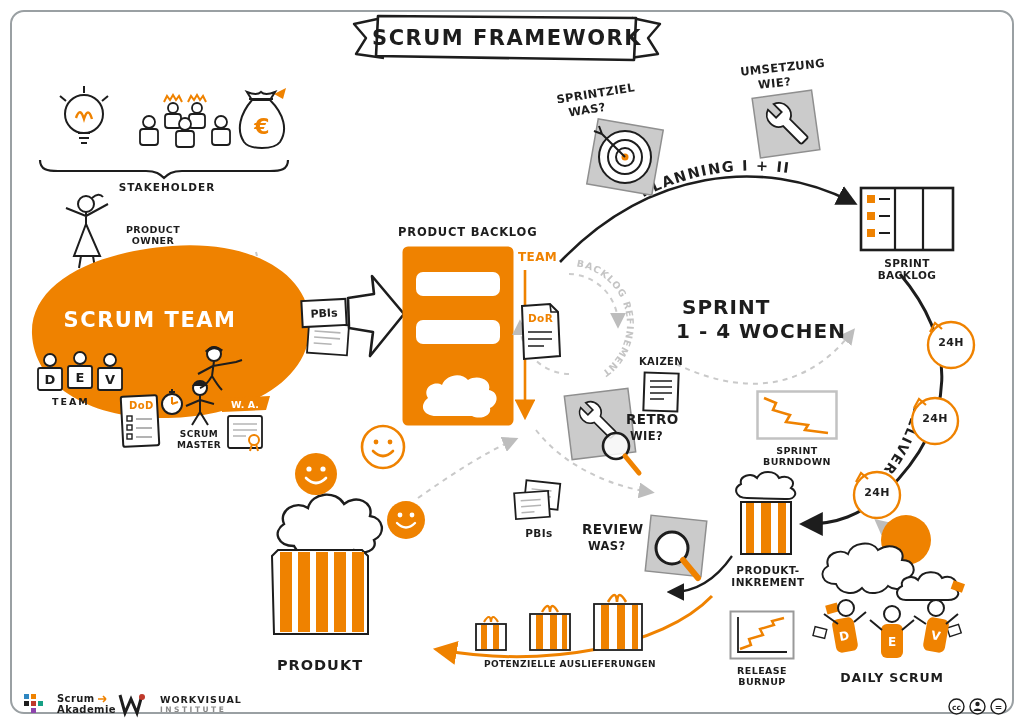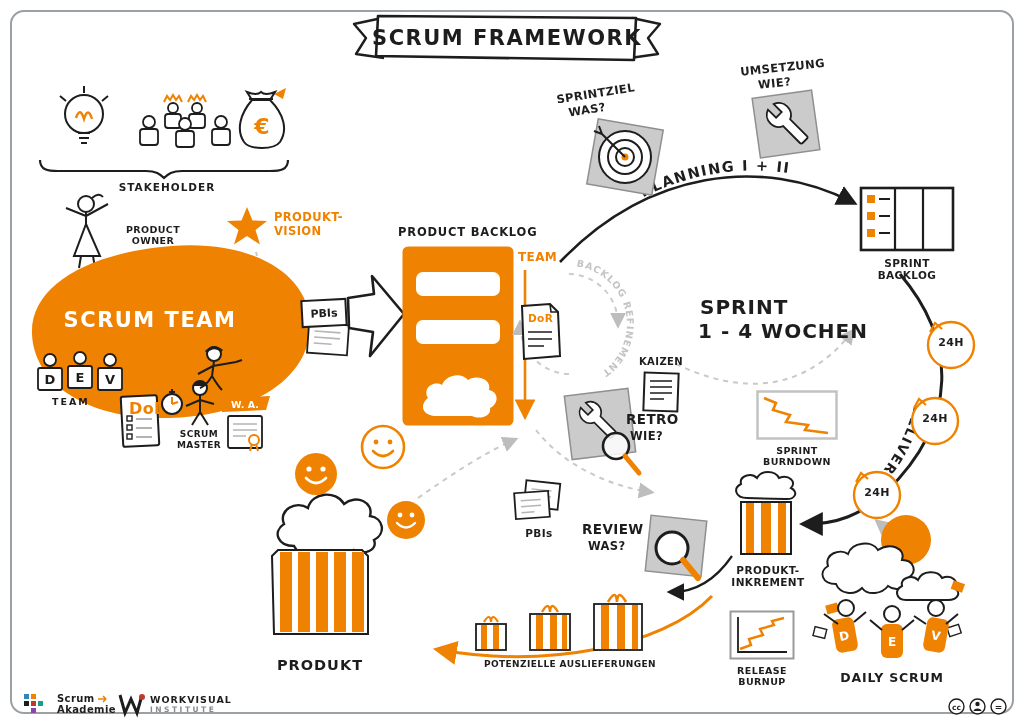--- a/index.html
+++ b/index.html
@@ -125,21 +125,21 @@
   </div>
 
   <div class="abs" style="left:120px;top:394px;width:42px;height:56px;">
     <svg width="42" height="56" viewBox="0 0 42 56">
       <rect x="2" y="2" width="36" height="50" fill="#fff" stroke="#1d1d1d" stroke-width="2" rx="2" transform="rotate(-3 20 27)"></rect>
       <rect x="7" y="22" width="5" height="5" fill="none" stroke="#1d1d1d" stroke-width="1.4"></rect>
       <rect x="7" y="31" width="5" height="5" fill="none" stroke="#1d1d1d" stroke-width="1.4"></rect>
       <rect x="7" y="40" width="5" height="5" fill="none" stroke="#1d1d1d" stroke-width="1.4"></rect>
       <path d="M16 25 h16 M16 34 h16 M16 43 h16" stroke="#9a9a9a" stroke-width="1.6"></path>
     </svg>
-    <div class="lbl orange" style="position:absolute;top:6px;left:9px;font-size:16px;">DoD</div>
+    <div class="lbl orange" style="position:absolute;top:6px;left:9px;font-size:10px;">DoD</div>
   </div>
 
   <div class="abs" style="left:158px;top:378px;width:62px;height:76px;">
     <svg width="62" height="48" viewBox="0 0 62 48">
       <circle cx="14" cy="26" r="10" fill="#fff" stroke="#1d1d1d" stroke-width="2"></circle>
       <path d="M14 26 L14 19 M14 26 L20 24" stroke="#EF8200" stroke-width="2"></path>
       <path d="M11 14 h6 M14 14 v-3" stroke="#1d1d1d" stroke-width="2"></path>
       <circle cx="42" cy="10" r="7" fill="#fff" stroke="#1d1d1d" stroke-width="2"></circle>
       <path d="M34 8 q8 -9 16 0 z" fill="#1d1d1d"></path>
       <path d="M42 17 L42 34 M42 22 L28 28 M42 22 L56 26 M42 34 L34 47 M42 34 L50 47" stroke="#1d1d1d" stroke-width="2" fill="none"></path>
@@ -160,26 +160,20 @@
 
   <div class="abs" style="left:192px;top:344px;width:52px;height:52px;">
     <svg width="52" height="52" viewBox="0 0 52 52">
       <circle cx="22" cy="10" r="7" fill="#fff" stroke="#1d1d1d" stroke-width="2"></circle>
       <path d="M14 8 q8 -8 16 -1" fill="none" stroke="#1d1d1d" stroke-width="3"></path>
       <path d="M22 17 L20 32 M21 22 L6 30 M21 22 L44 18 L50 16" stroke="#1d1d1d" stroke-width="2" fill="none"></path>
       <path d="M20 32 q-6 10 -12 12 M20 32 q6 10 10 14" stroke="#1d1d1d" stroke-width="2" fill="none"></path>
     </svg>
   </div>
 
-  <div class="abs" style="left:226px;top:206px;width:120px;height:56px;display:flex;gap:6px;">
-    <svg width="42" height="40" viewBox="0 0 42 40">
-      <path d="M21 1 L26.5 14.5 41 15 L29.5 24 34 38.5 21 30 8 38.5 12.5 24 1 15 15.5 14.5 Z" fill="#EF8200"></path>
-    </svg>
-    <div class="lbl orange" style="font-size:11.5px;width:74px;margin-top:5px;">PRODUKT-VISION</div>
-  </div>
 
   <div class="abs" style="left:298px;top:296px;width:60px;height:66px;">
     <svg width="60" height="66" viewBox="0 0 60 66">
       <rect x="10" y="28" width="40" height="30" fill="#fff" stroke="#1d1d1d" stroke-width="1.8" transform="rotate(4 30 43)"></rect>
       <path d="M16 36 h26 M16 42 h26 M16 48 h18" stroke="#b5b5b5" stroke-width="1.6" transform="rotate(4 30 43)"></path>
       <rect x="4" y="4" width="44" height="26" fill="#fff" stroke="#1d1d1d" stroke-width="2" transform="rotate(-3 26 17)"></rect>
       <text x="26" y="21" text-anchor="middle" font-size="11" font-weight="bold" fill="#1d1d1d" transform="rotate(-3 26 17)">PBIs</text>
     </svg>
   </div>
 
@@ -254,22 +248,22 @@
         <line x1="20" y1="13" x2="31" y2="13" stroke="#1d1d1d" stroke-width="2"></line>
       <rect x="8" y="26" width="8" height="8" fill="#EF8200"></rect>
         <line x1="20" y1="30" x2="31" y2="30" stroke="#1d1d1d" stroke-width="2"></line>
       <rect x="8" y="43" width="8" height="8" fill="#EF8200"></rect>
         <line x1="20" y1="47" x2="31" y2="47" stroke="#1d1d1d" stroke-width="2"></line>
     </svg>
     <div class="lbl" style="text-align:center;font-size:10.5px;margin-top:5px;">SPRINT BACKLOG</div>
   </div>
 
   <div class="abs" style="left:676px;top:296px;width:192px;">
-    <div class="lbl" style="font-size:20px;letter-spacing:1px;margin-left:24px;">SPRINT</div>
-    <div class="lbl" style="font-size:20px;letter-spacing:1px;text-align:right;">1 - 4 WOCHEN</div>
+    <div class="lbl" style="font-size:20px;letter-spacing:1px;margin-left:6px;">SPRINT</div>
+    <div class="lbl" style="font-size:20px;letter-spacing:1px;">1 - 4 WOCHEN</div>
   </div>
 
   <div class="abs" style="left:630px;top:356px;width:62px;height:64px;">
     <div class="lbl" style="font-size:10px;text-align:center;">KAIZEN</div>
     <svg width="40" height="42" viewBox="0 0 40 42" style="margin:3px 0 0 11px;">
       <rect x="3" y="2" width="34" height="38" fill="#fff" stroke="#1d1d1d" stroke-width="2" transform="rotate(2 20 21)"></rect>
       <path d="M9 10 h22 M9 16 h22 M9 22 h22 M9 28 h14" stroke="#1d1d1d" stroke-width="1.6"></path>
     </svg>
   </div>
 
@@ -465,21 +459,21 @@
       <div style="display:flex;align-items:center;gap:3px;">
         <span class="lbl" style="font-size:10px;line-height:1;">Scrum</span>
         <svg width="12" height="8" viewBox="0 0 12 8">
             <path d="M0 4 H8 M8 4 L5 1 M8 4 L5 7" stroke="#EF8200" stroke-width="1.6" fill="none"></path>
           </svg>
       </div>
       <div class="lbl" style="font-size:10px;line-height:1.1;">Akademie</div>
     </div>
   </div>
 
-  <div class="abs" style="left:118px;top:690px;height:28px;display:flex;align-items:center;gap:6px;justify-content:space-between;">
+  <div class="abs" style="left:118px;top:690px;height:28px;display:flex;align-items:center;gap:16px;justify-content:space-between;">
     <svg width="26" height="22" viewBox="0 0 26 22">
       <path d="M2 2 L7 20 L13 6 L19 20 L24 2" fill="none" stroke="#1d1d1d" stroke-width="3"></path>
       <circle cx="24" cy="4" r="3" fill="#c0392b"></circle>
     </svg>
     <div>
       <div class="lbl" style="font-size:9.5px;line-height:1.2;letter-spacing:1px;">WORKVISUAL</div>
       <div style="font-size:7.5px;letter-spacing:2.5px;color:#8a8a8a;font-weight:bold;">INSTITUTE</div>
     </div>
   </div>
 

